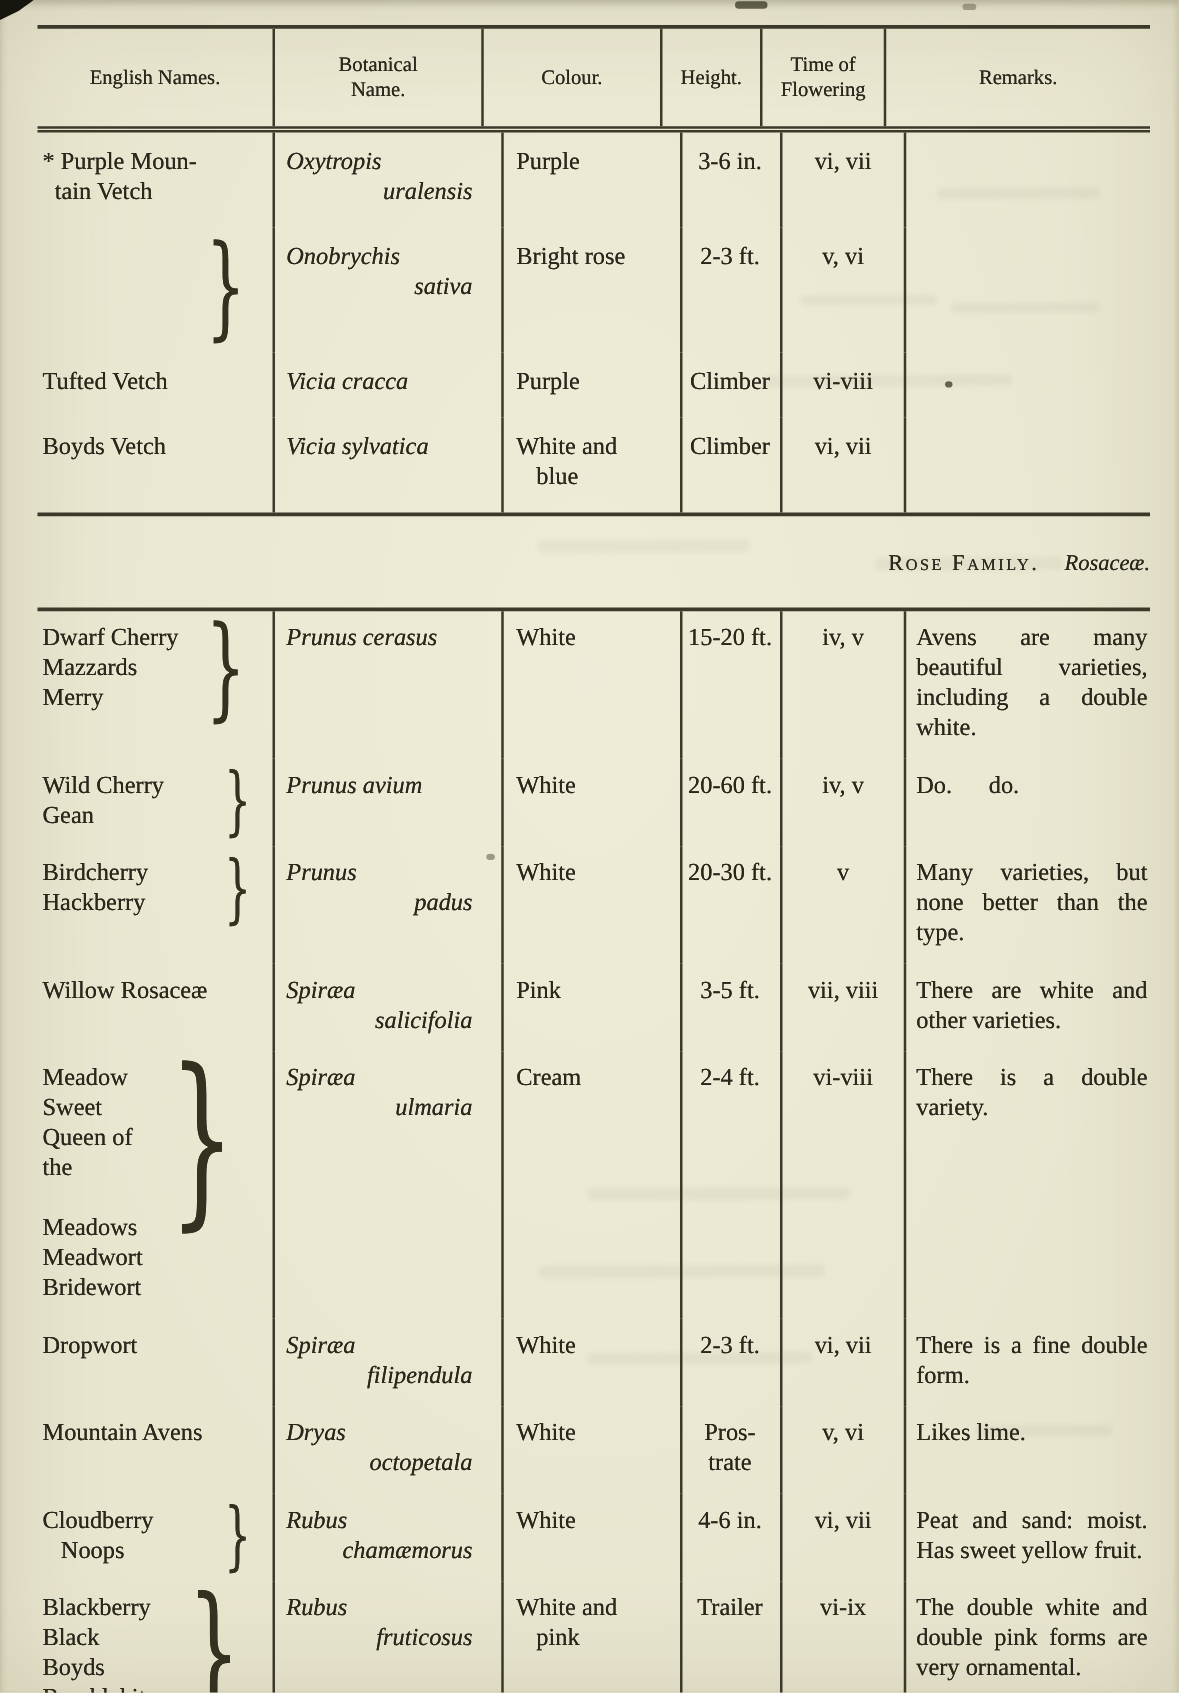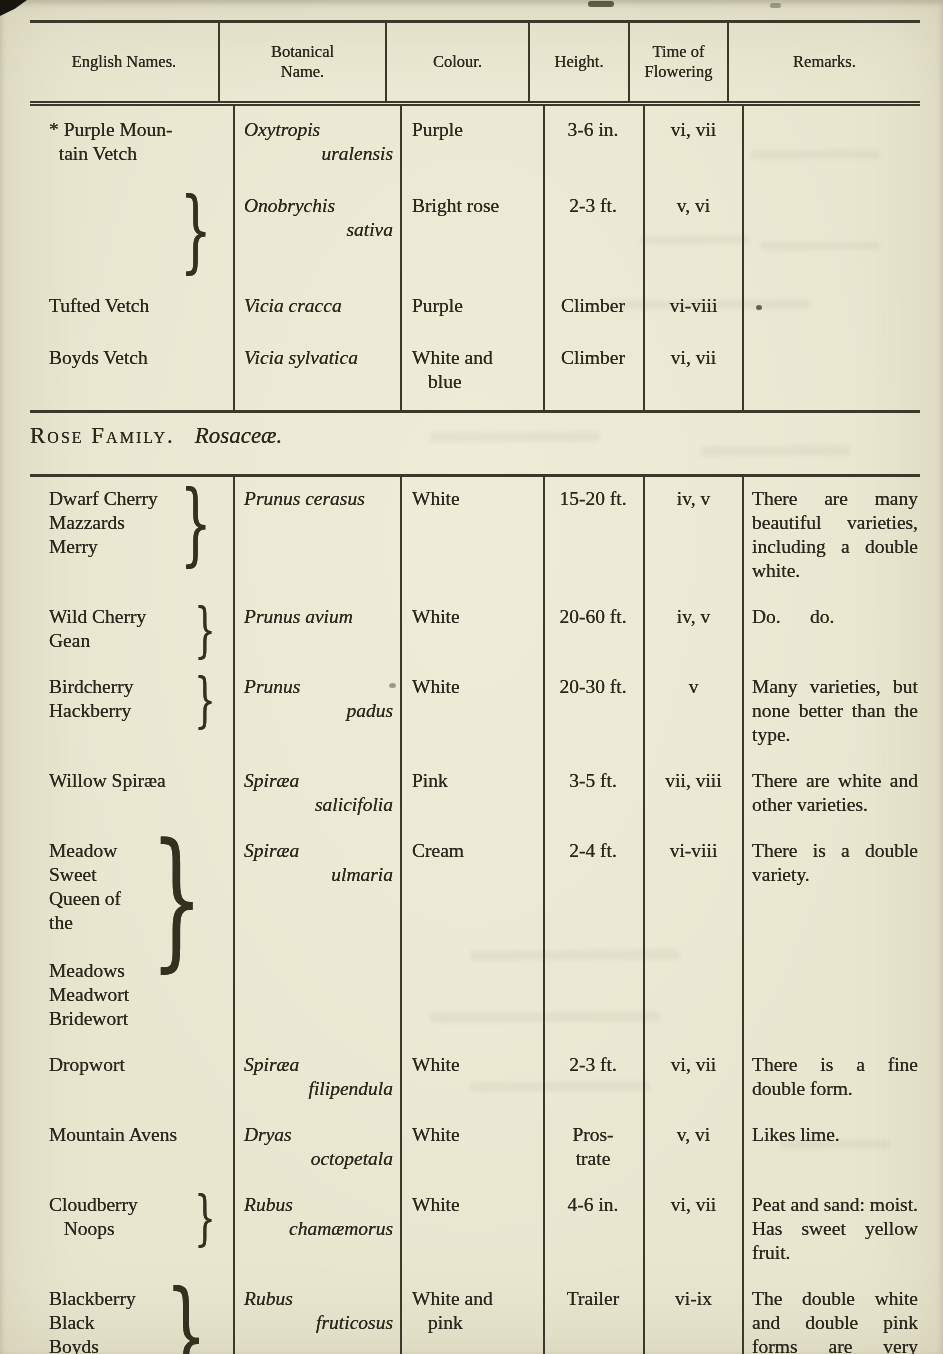--- a/index.html
+++ b/index.html
@@ -21,39 +21,39 @@
   .ptable{width:890px;border-top:3px solid #3b392a;}
   #t1{border-bottom:3px solid #3b392a;}
   #t2{border-top-width:3px;}
   .hrow{display:flex;border-bottom:5px double #3b392a;min-height:78px;}
   .row{display:flex;}
   .cell{box-sizing:border-box;font-size:19.5px;line-height:24px;
         text-shadow:0 0 .4px currentColor;
         padding-top:12px;padding-bottom:16px;}
   #t2 .cell{padding-top:10px;padding-bottom:12px;}
   .cell + .cell{border-left:2px solid #3b392a;}
-  .c0{width:188px}.c1{width:167px}.c2{width:143px}.c3{width:100px}.c4{width:99px}.c5{width:193px;flex:1}
+  .c0{width:188px}.c1{width:167px}.c2{width:143px}.c3{width:80px}.c4{width:99px}.c5{width:193px;flex:1}
   .hcell{display:flex;align-items:center;justify-content:center;text-align:center;
          font-size:16.5px;line-height:20px;padding:8px 2px;}
-  .c-english{display:flex;padding-left:4px;margin-left:15px;}
+  .c-english{display:flex;padding-left:4px;}
   .eng-lines{white-space:pre-wrap;}
   .brace{margin-left:auto;margin-right:9px;align-self:flex-start;
          display:flex;align-items:center;
          transform:scaleX(.55);transform-origin:center;
          font-family:"DejaVu Serif",serif;color:#33311f;}
   .c-botanical{font-style:italic;padding-left:9px;padding-right:5px;}
   .bot-cont{text-align:right;padding-right:2px;}
-  .c-colour{padding-left:10px;}
+  .c-colour{padding-left:10px;margin-left:16px;}
   .col-cont{padding-left:16px;}
   .c-height{text-align:center;padding-left:2px;padding-right:4px;}
   .c-time{text-align:center;}
   .c-remarks{padding-left:8px;padding-right:2px;text-align:justify;}
   .c-remarks.center{white-space:pre;}
   
-  .family-heading{width:890px;text-align:left;margin:10px 0 25px;font-size:23px;
+  .family-heading{width:890px;text-align:right;margin:27px 0 25px;font-size:18px;
                   text-shadow:0 0 .4px currentColor;}
   .fam{font-variant:small-caps;letter-spacing:2px;margin-right:20px;}
   .lat{font-style:italic;}
   
   .corner-mark{position:absolute;left:0;top:0;width:27px;height:16px;background:#17160e;
                clip-path:polygon(0 0,100% 0,55% 55%,0 100%);}
   .speck{position:absolute;background:rgba(45,42,26,.7);border-radius:3px;}
   .ghost{position:absolute;background:#4a4836;opacity:.055;filter:blur(2px);
          border-radius:4px;transform:rotate(-.3deg);}
 </style>
@@ -196,21 +196,21 @@
         <div class="cell c1 c-botanical">
           <div class="bot-line">Prunus cerasus</div>
         </div>
         <div class="cell c2 c-colour">
           <div class="col-line">White</div>
         </div>
         <div class="cell c3 c-height">
           <div class="h-line">15-20 ft.</div>
         </div>
         <div class="cell c4 c-time">iv, v</div>
-        <div class="cell c5 c-remarks">There are many beautiful varieties, including a double white.</div>
+        <div class="cell c5 c-remarks">Avens are many beautiful varieties, including a double white.</div>
       </div>
       <div class="row">
         <div class="cell c0 c-english">
           <div class="eng-lines"><div class="eng-line">Wild Cherry</div><div class="eng-line">Gean</div></div>
           <div class="brace" style="font-size: 60px; height: 48px; line-height: 48px;">}</div>
         </div>
         <div class="cell c1 c-botanical">
           <div class="bot-line">Prunus avium</div>
         </div>
         <div class="cell c2 c-colour">
@@ -235,21 +235,21 @@
           <div class="col-line">White</div>
         </div>
         <div class="cell c3 c-height">
           <div class="h-line">20-30 ft.</div>
         </div>
         <div class="cell c4 c-time">v</div>
         <div class="cell c5 c-remarks">Many varieties, but none better than the type.</div>
       </div>
       <div class="row">
         <div class="cell c0 c-english">
-          <div class="eng-lines"><div class="eng-line">Willow Spiræa</div></div>
+          <div class="eng-lines"><div class="eng-line">Willow Rosaceæ</div></div>
         </div>
         <div class="cell c1 c-botanical">
           <div class="bot-line">Spiræa</div>
           <div class="bot-cont">salicifolia</div>
         </div>
         <div class="cell c2 c-colour">
           <div class="col-line">Pink</div>
         </div>
         <div class="cell c3 c-height">
           <div class="h-line">3-5 ft.</div>

